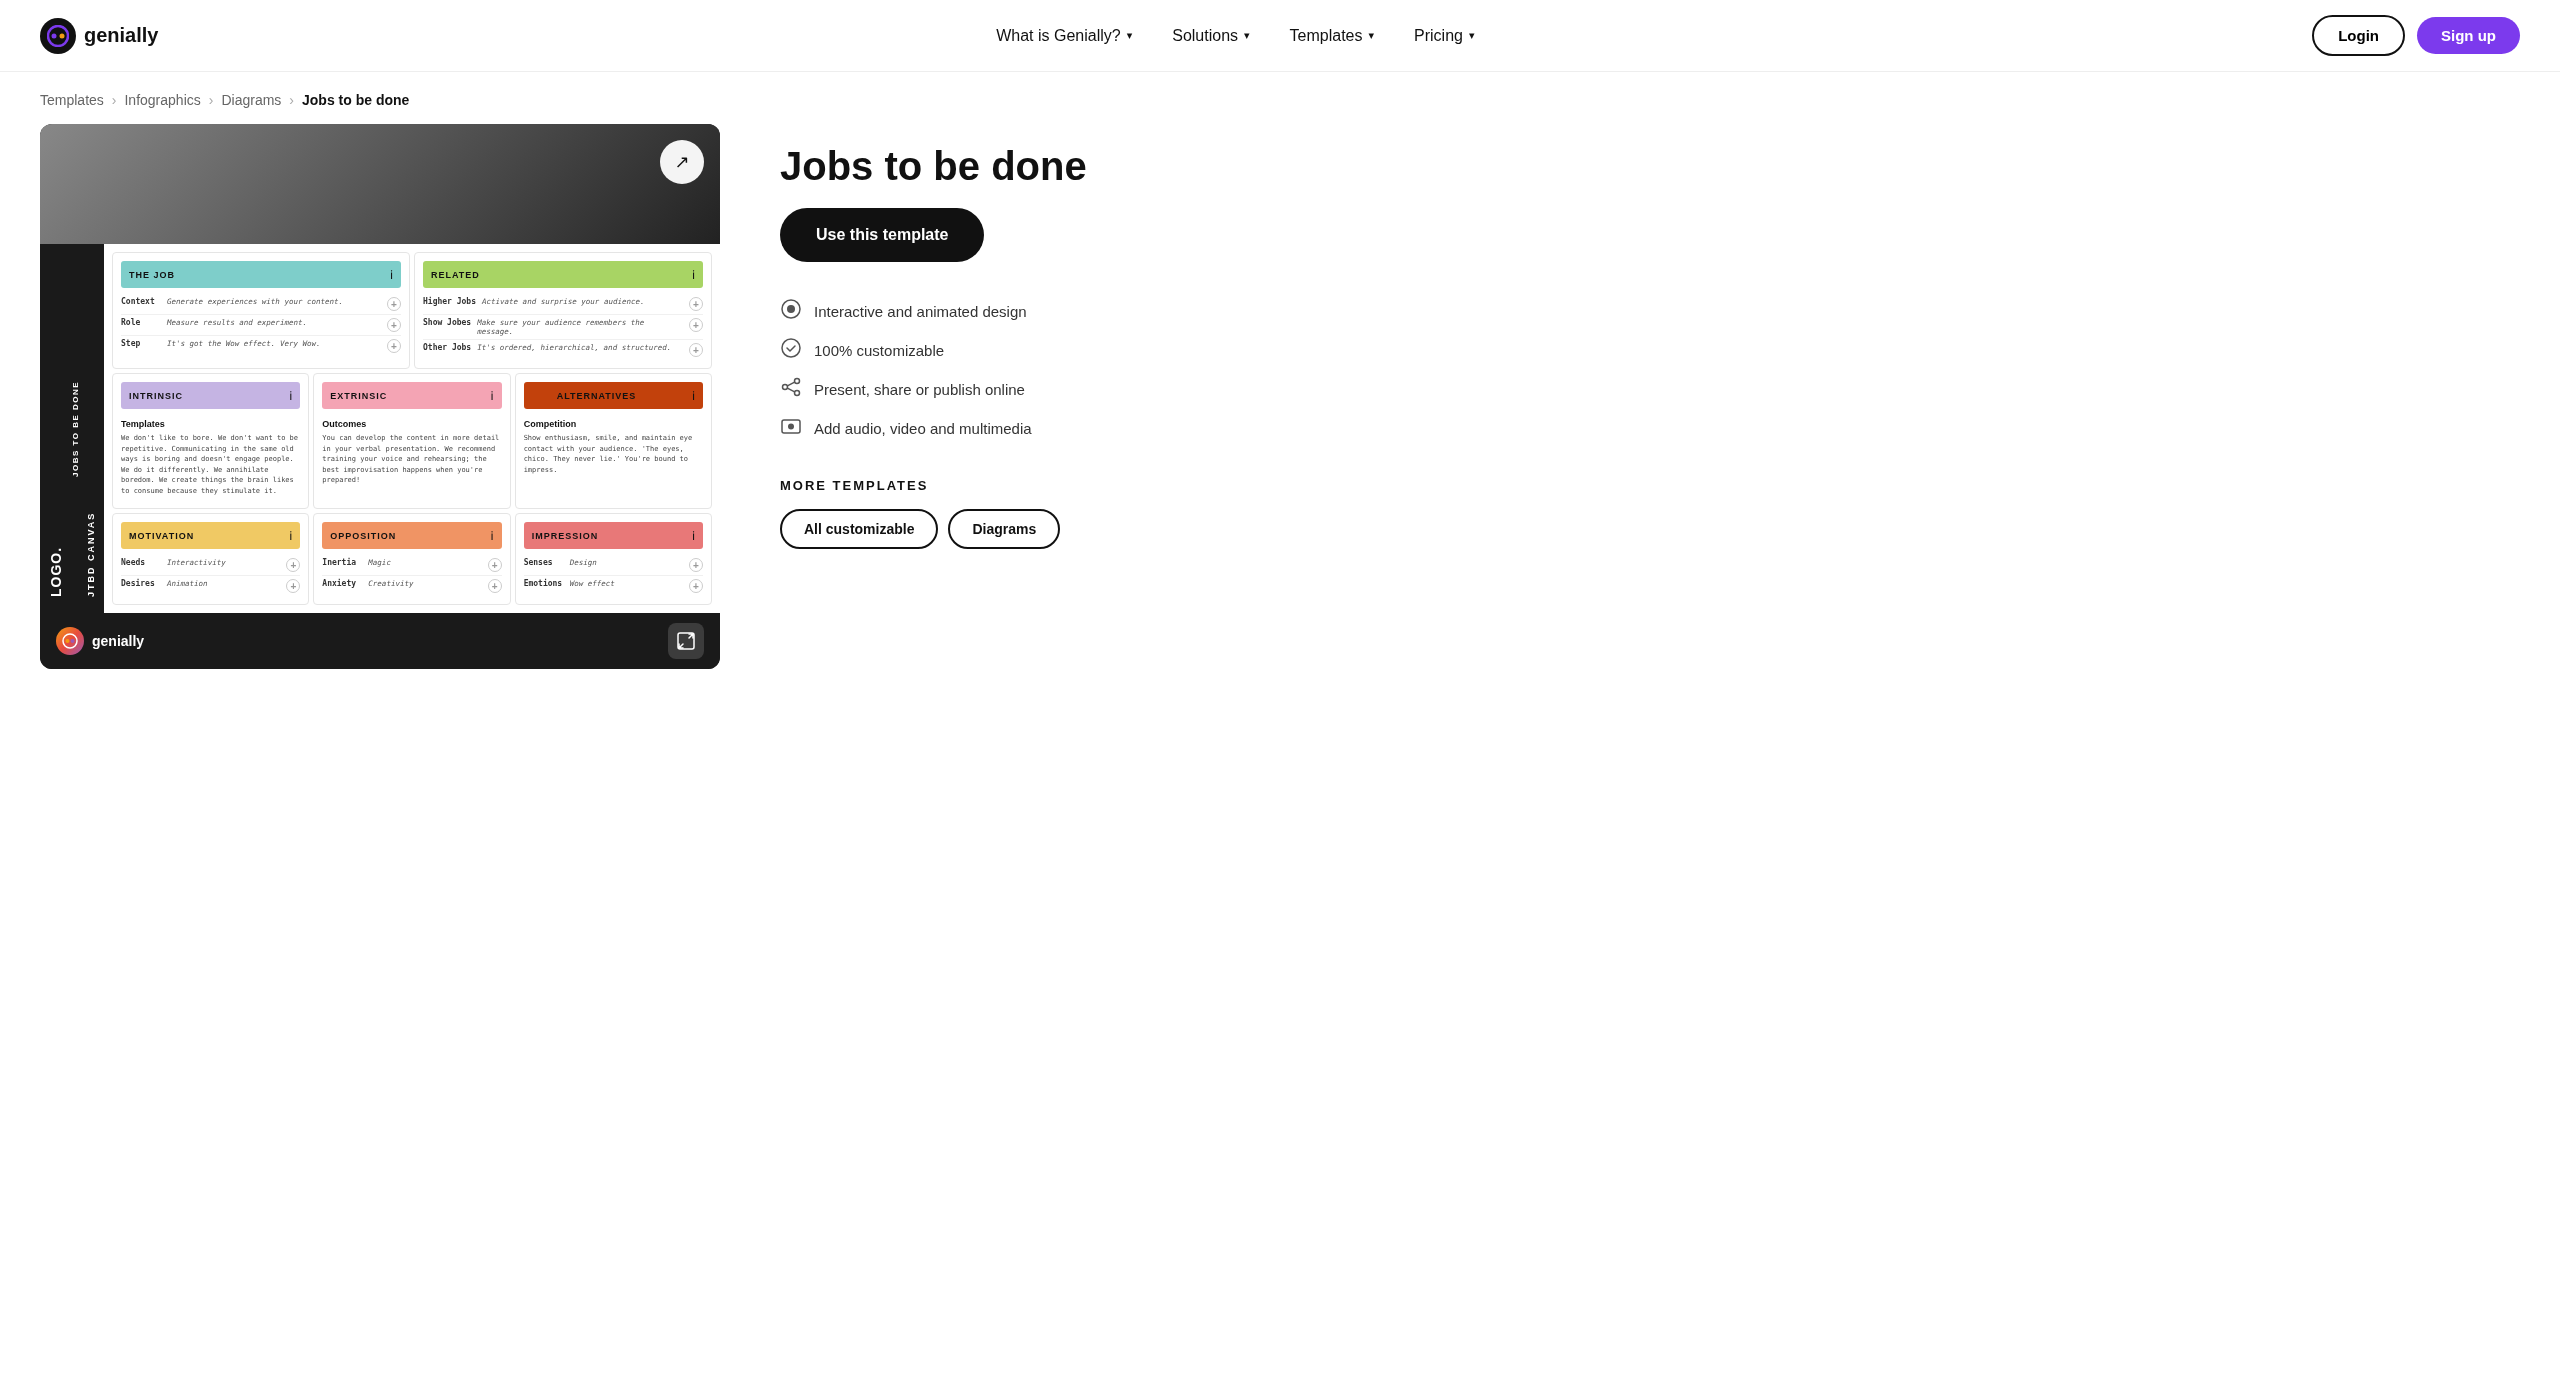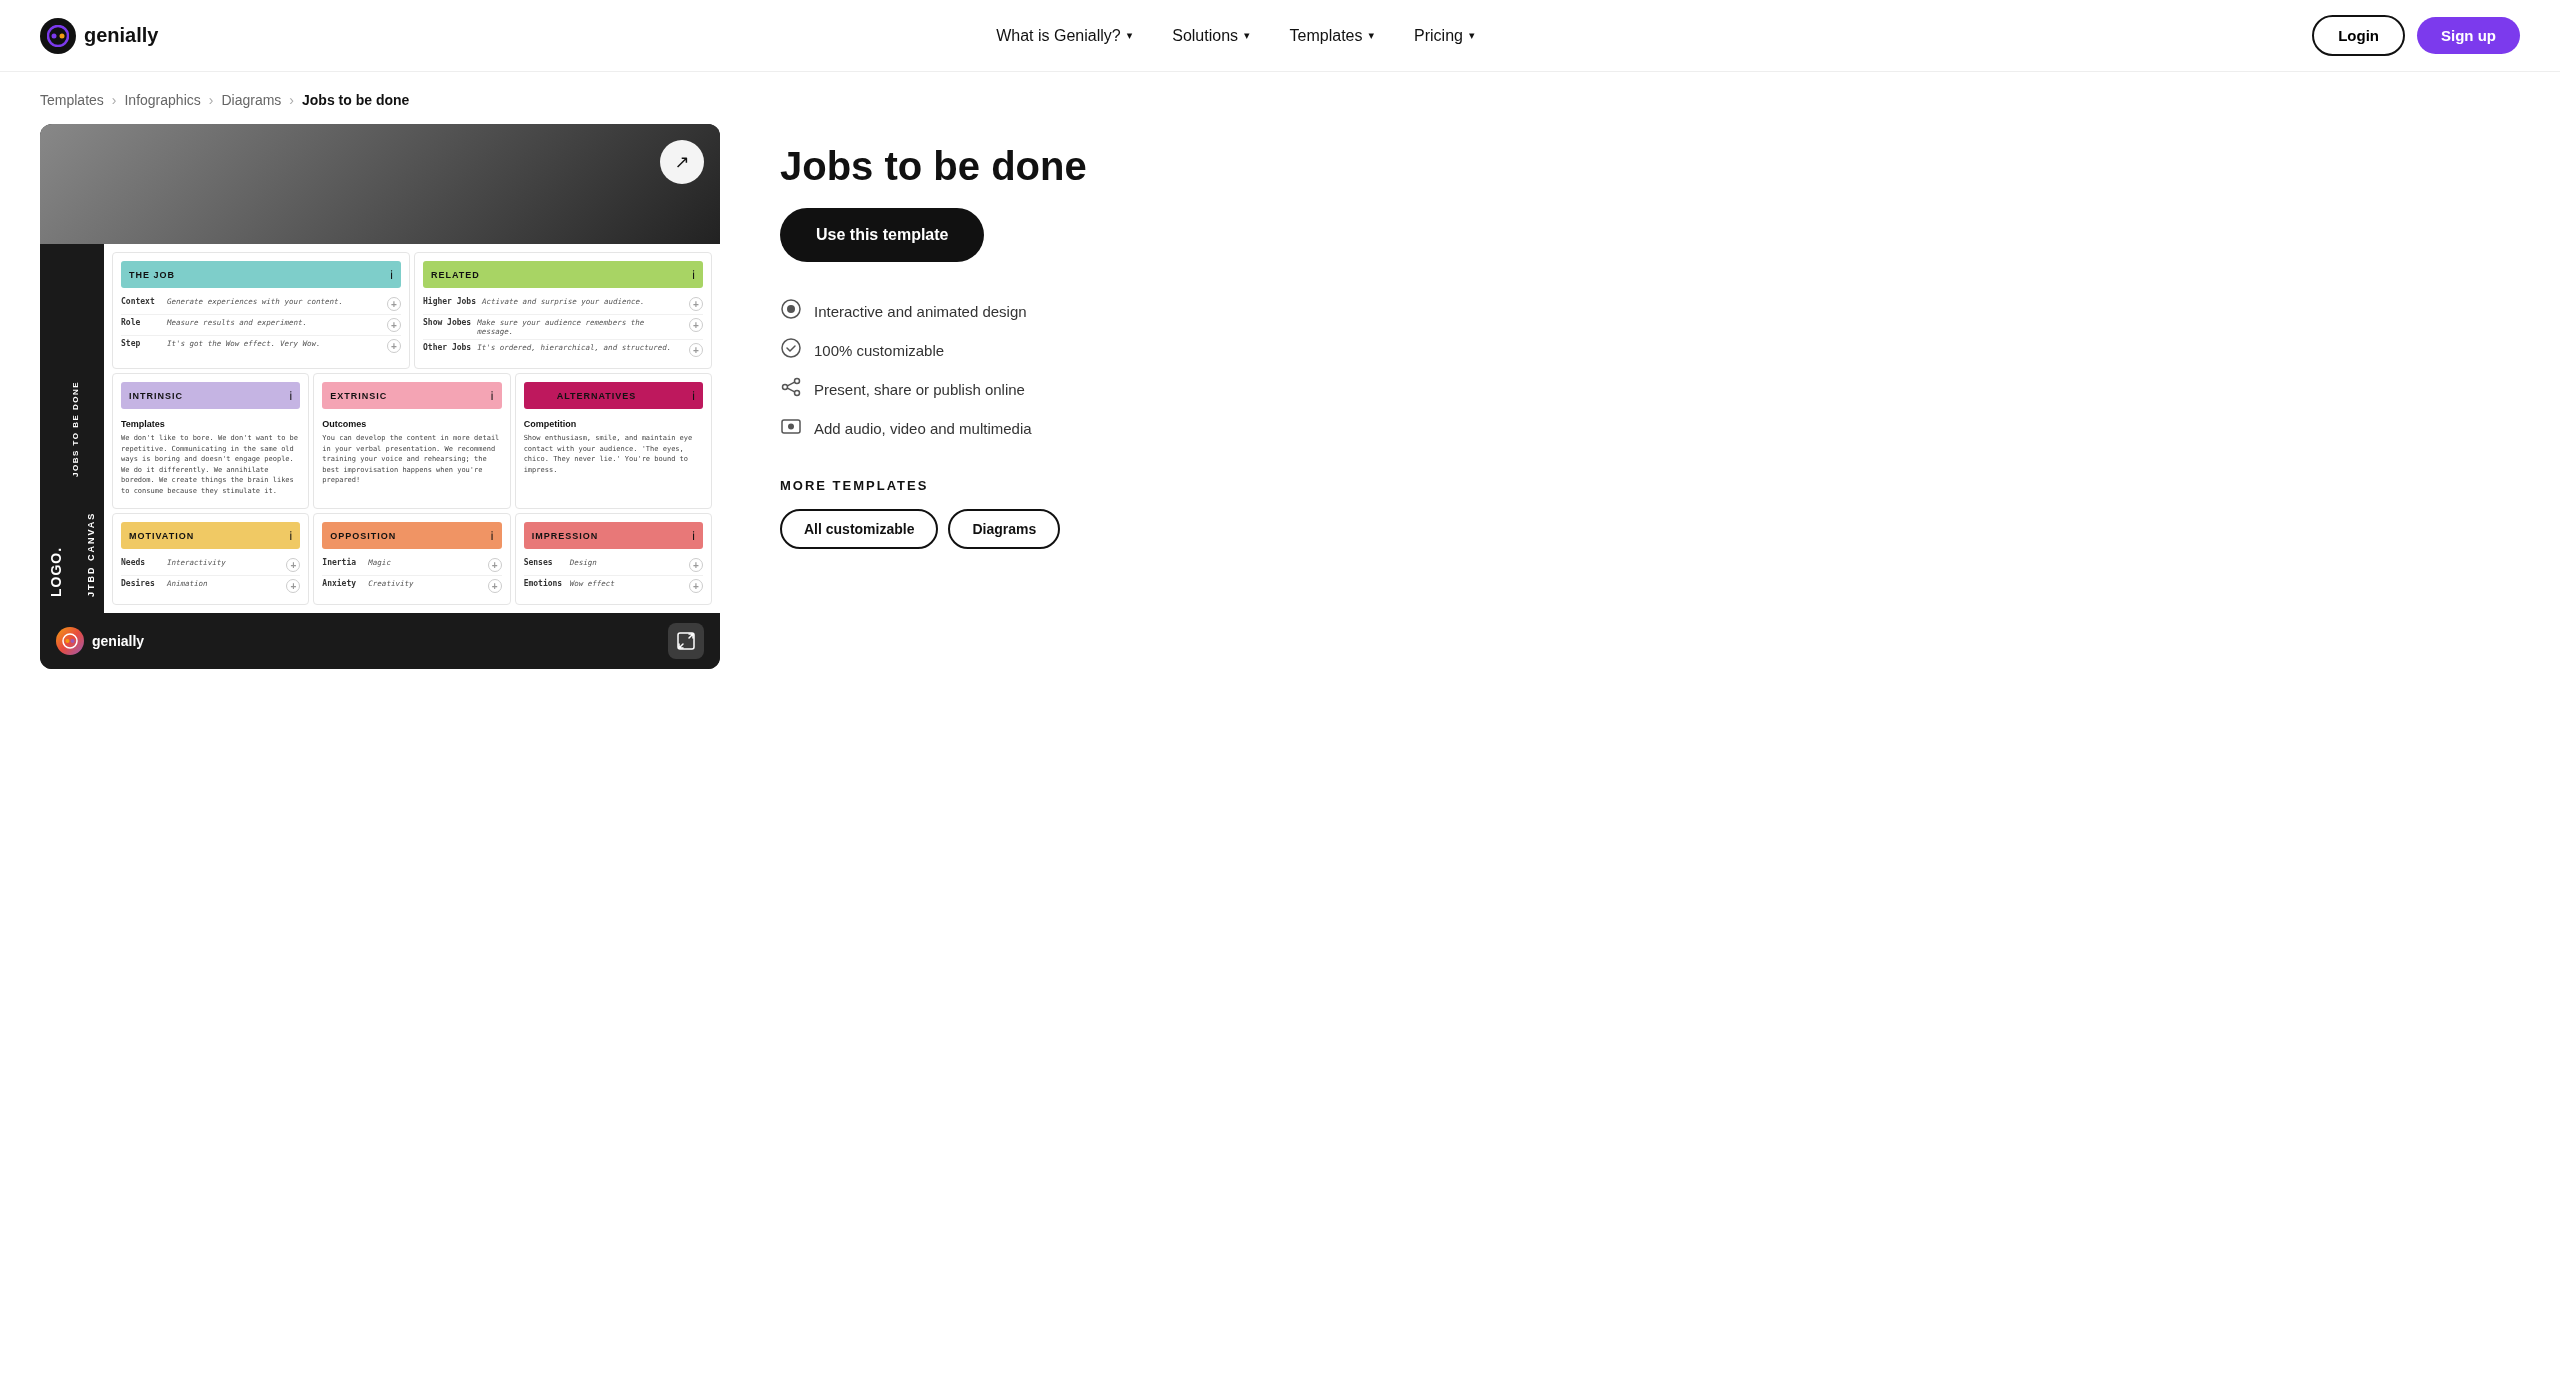--- a/index.html
+++ b/index.html
@@ -110,21 +110,21 @@
     .card-row-value { font-size: 7.5px; color: #555; font-style: italic; font-family: monospace; flex: 1; margin: 0 6px; }
     .card-row-plus { font-size: 10px; color: #999; border: 1px solid #ccc; border-radius: 50%; width: 14px; height: 14px; display: flex; align-items: center; justify-content: center; font-weight: 700; flex-shrink: 0; }
 
     .card-activities { font-size: 7px; color: #444; line-height: 1.5; margin-top: 4px; font-family: monospace; }
 
     
     .header-teal { background: #7ececa; }
     .header-green { background: #a8d464; }
     .header-purple { background: #c5b4e3; }
     .header-pink { background: #f4a4b4; gap: 44px; }
-    .header-blue { background: #be185d; padding-left: 33px; }
+    .header-blue { background: #c2410c; padding-left: 33px; }
     .header-yellow { background: #f0c964; }
     .header-orange { background: #f09464; }
     .header-salmon { background: #e87878; }
 
     
     .preview-bottom {
       display: flex; align-items: center; justify-content: space-between;
       padding: 10px 16px; background: #1a1a1a;
     }
     .preview-brand { display: flex; align-items: center; gap: 8px; color: #fff; font-size: 14px; font-weight: 700; }

